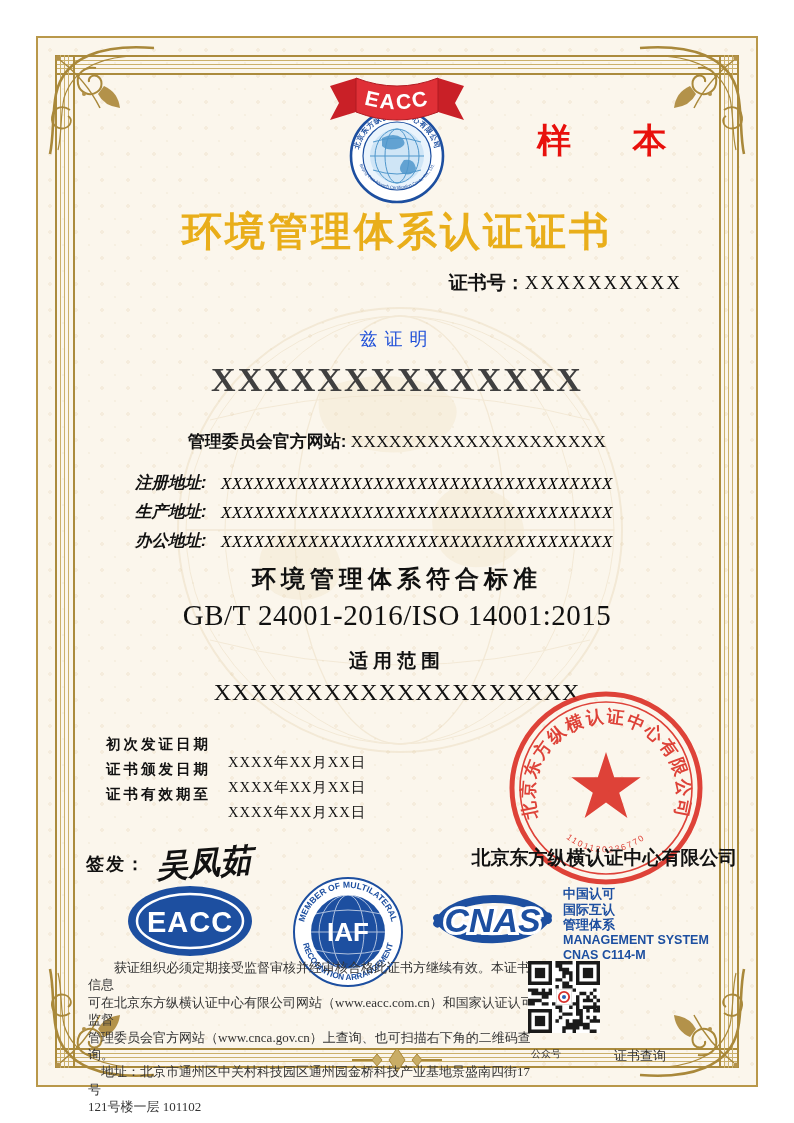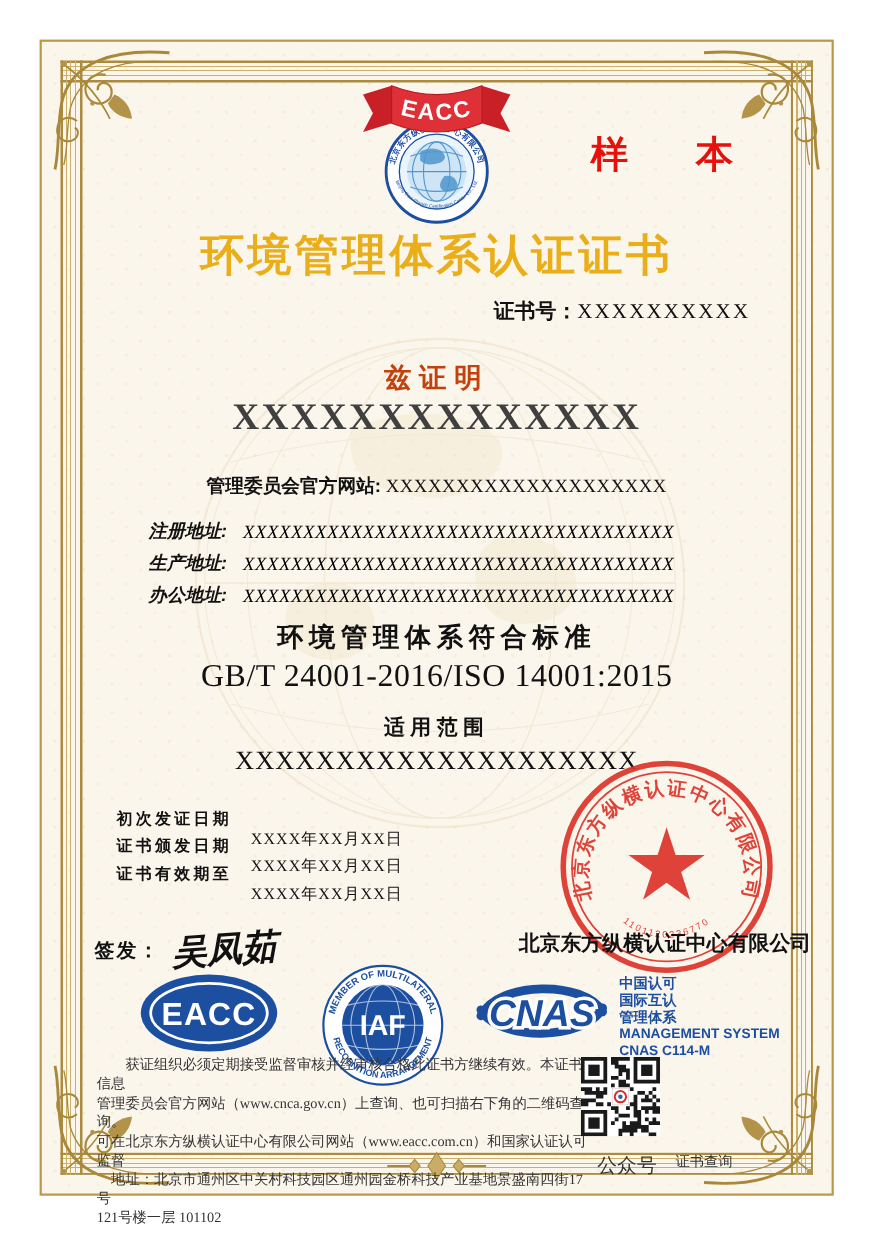--- a/index.html
+++ b/index.html
@@ -34,21 +34,21 @@
 
   
   .watermark{position:absolute;left:170px;top:300px;opacity:0.5;pointer-events:none;}
 
   .serif{font-family:"Liberation Serif",serif;}
   .sans{font-family:"Liberation Sans",sans-serif;}
 
   .sample{top:118px;left:537px;font-size:34px;font-weight:bold;color:#e8100c;letter-spacing:26px;white-space:nowrap;}
   .title{top:204px;font-size:40px;font-weight:bold;color:#e9ae1a;letter-spacing:3px;}
   .certno{top:270px;left:0;right:112px;text-align:right;font-size:19px;color:#111;}
-  .certify{top:327px;font-size:25px;font-weight:bold;color:#c2410c;letter-spacing:7px;}
+  .certify{top:327px;font-size:18px;font-weight:normal;color:#1d4ed8;letter-spacing:7px;}
   .company{top:361px;font-size:34px;font-weight:bold;color:#404040;letter-spacing:2px;}
   .credit{top:430px;font-size:17px;color:#111;}
   .credit b{font-family:"Liberation Sans",sans-serif;font-weight:bold;}
   .addr-block{top:465px;left:135px;right:120px;}
   .addr-row{display:flex;height:29px;align-items:flex-end;font-style:italic;}
   .addr-row .lbl{font-weight:bold;font-size:16.5px;color:#111;flex:0 0 86px;}
   .addr-row .val{font-family:"Liberation Serif",serif;font-size:17px;color:#000000;letter-spacing:0.5px;white-space:nowrap;}
   .std-head{top:563px;font-size:24px;font-weight:bold;color:#111;letter-spacing:5px;}
   .std-code{top:599px;font-size:29px;color:#111;letter-spacing:0.5px;}
   .scope-lbl{top:648px;font-size:19px;font-weight:bold;color:#111;letter-spacing:5px;}
@@ -68,21 +68,21 @@
   .logo-eacc{top:884px;left:125px;}
   .logo-iaf{top:876px;left:287px;}
   .logo-cnas{top:886px;left:430px;}
   .cnas-text{top:886px;left:563px;color:#1d4fa0;line-height:15.5px;font-size:13px;font-weight:bold;}
   .cnas-text .en{font-size:12.5px;letter-spacing:0;}
 
   .footer{top:959px;left:88px;width:448px;font-family:"Liberation Serif",serif;font-size:13px;line-height:17.4px;color:#333;}
   .footer .ind2{text-indent:2em;}
   .footer .ind1{text-indent:1em;}
   .qr{top:961px;left:528px;}
-  .qr-lbl-l{top:1047px;left:531px;width:66px;text-align:right;font-size:18px;color:#333;font-family:"Liberation Serif",serif;}
+  .qr-lbl-l{top:1047px;left:531px;width:66px;text-align:left;font-size:10px;color:#333;font-family:"Liberation Serif",serif;}
   .qr-lbl-r{top:1047px;left:601px;width:78px;text-align:center;font-size:13px;color:#333;font-family:"Liberation Serif",serif;}
 </style>
 </head>
 <body>
 
 <div class="page">
 
   <div class="cream"></div>
 
   <svg class="watermark" width="460" height="460" viewBox="0 0 460 460">
@@ -322,22 +322,22 @@
   <div class="abs cnas-text sans">
     <div>中国认可</div>
     <div>国际互认</div>
     <div>管理体系</div>
     <div class="en">MANAGEMENT SYSTEM</div>
     <div class="en">CNAS C114-M</div>
   </div>
 
   <div class="abs footer">
     <div class="ind2">获证组织必须定期接受监督审核并经审核合格此证书方继续有效。本证书信息</div>
+    <div>可在北京东方纵横认证中心有限公司网站（www.eacc.com.cn）和国家认证认可监督</div>
     <div>管理委员会官方网站（www.cnca.gov.cn）上查询、也可扫描右下角的二维码查询。</div>
-    <div>可在北京东方纵横认证中心有限公司网站（www.eacc.com.cn）和国家认证认可监督</div>
     <div class="ind1">地址：北京市通州区中关村科技园区通州园金桥科技产业基地景盛南四街17号</div>
     <div>121号楼一层 101102</div>
   </div>
 
   <svg class="abs qr" width="72" height="72" viewBox="0 0 63 63">
     <rect x="0" y="0" width="63" height="63" fill="#ffffff"></rect>
     <path d="M24,0h3v3h-3zM27,0h3v3h-3zM30,0h3v3h-3zM33,0h3v3h-3zM36,0h3v3h-3zM24,3h3v3h-3zM27,3h3v3h-3zM27,6h3v3h-3zM30,6h3v3h-3zM33,6h3v3h-3zM30,9h3v3h-3zM33,9h3v3h-3zM36,9h3v3h-3zM30,12h3v3h-3zM36,12h3v3h-3zM24,15h3v3h-3zM27,15h3v3h-3zM36,15h3v3h-3zM30,18h3v3h-3zM33,18h3v3h-3zM24,21h3v3h-3zM30,21h3v3h-3zM33,21h3v3h-3zM36,21h3v3h-3zM0,24h3v3h-3zM3,24h3v3h-3zM6,24h3v3h-3zM12,24h3v3h-3zM18,24h3v3h-3zM39,24h3v3h-3zM57,24h3v3h-3zM3,27h3v3h-3zM6,27h3v3h-3zM9,27h3v3h-3zM12,27h3v3h-3zM15,27h3v3h-3zM18,27h3v3h-3zM45,27h3v3h-3zM48,27h3v3h-3zM54,27h3v3h-3zM12,30h3v3h-3zM15,30h3v3h-3zM42,30h3v3h-3zM51,30h3v3h-3zM57,30h3v3h-3zM0,33h3v3h-3zM3,33h3v3h-3zM6,33h3v3h-3zM9,33h3v3h-3zM42,33h3v3h-3zM48,33h3v3h-3zM51,33h3v3h-3zM54,33h3v3h-3zM60,33h3v3h-3zM0,36h3v3h-3zM3,36h3v3h-3zM12,36h3v3h-3zM15,36h3v3h-3zM21,36h3v3h-3zM39,36h3v3h-3zM42,36h3v3h-3zM57,36h3v3h-3zM24,39h3v3h-3zM27,39h3v3h-3zM36,39h3v3h-3zM42,39h3v3h-3zM48,39h3v3h-3zM51,39h3v3h-3zM54,39h3v3h-3zM57,39h3v3h-3zM60,39h3v3h-3zM27,42h3v3h-3zM42,42h3v3h-3zM45,42h3v3h-3zM51,42h3v3h-3zM57,42h3v3h-3zM60,42h3v3h-3zM30,45h3v3h-3zM33,45h3v3h-3zM36,45h3v3h-3zM42,45h3v3h-3zM45,45h3v3h-3zM27,48h3v3h-3zM45,48h3v3h-3zM51,48h3v3h-3zM57,48h3v3h-3zM24,51h3v3h-3zM33,51h3v3h-3zM39,51h3v3h-3zM42,51h3v3h-3zM45,51h3v3h-3zM54,51h3v3h-3zM57,51h3v3h-3zM60,51h3v3h-3zM33,54h3v3h-3zM36,54h3v3h-3zM39,54h3v3h-3zM42,54h3v3h-3zM45,54h3v3h-3zM48,54h3v3h-3zM51,54h3v3h-3zM30,57h3v3h-3zM33,57h3v3h-3zM36,57h3v3h-3zM39,57h3v3h-3zM42,57h3v3h-3zM48,57h3v3h-3zM51,57h3v3h-3zM30,60h3v3h-3zM39,60h3v3h-3zM54,60h3v3h-3zM57,60h3v3h-3z" fill="#1a1a1a"></path>
     <g fill="#1a1a1a">
       <path d="M0,0 h21 v21 h-21 z M3,3 v15 h15 v-15 z" fill-rule="evenodd"></path>
       <rect x="6" y="6" width="9" height="9"></rect>

